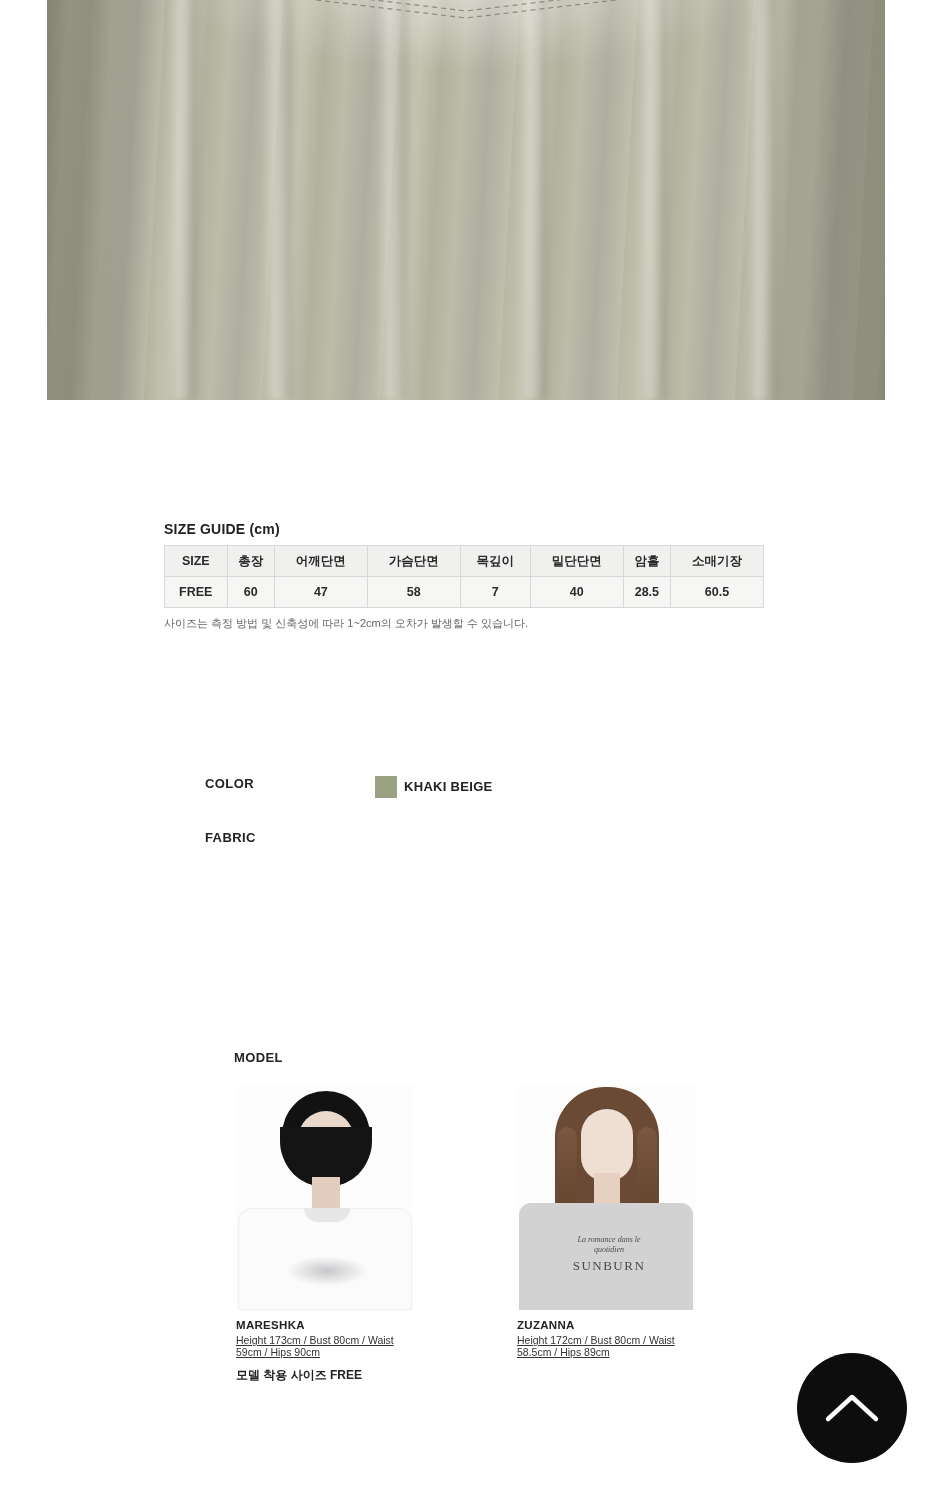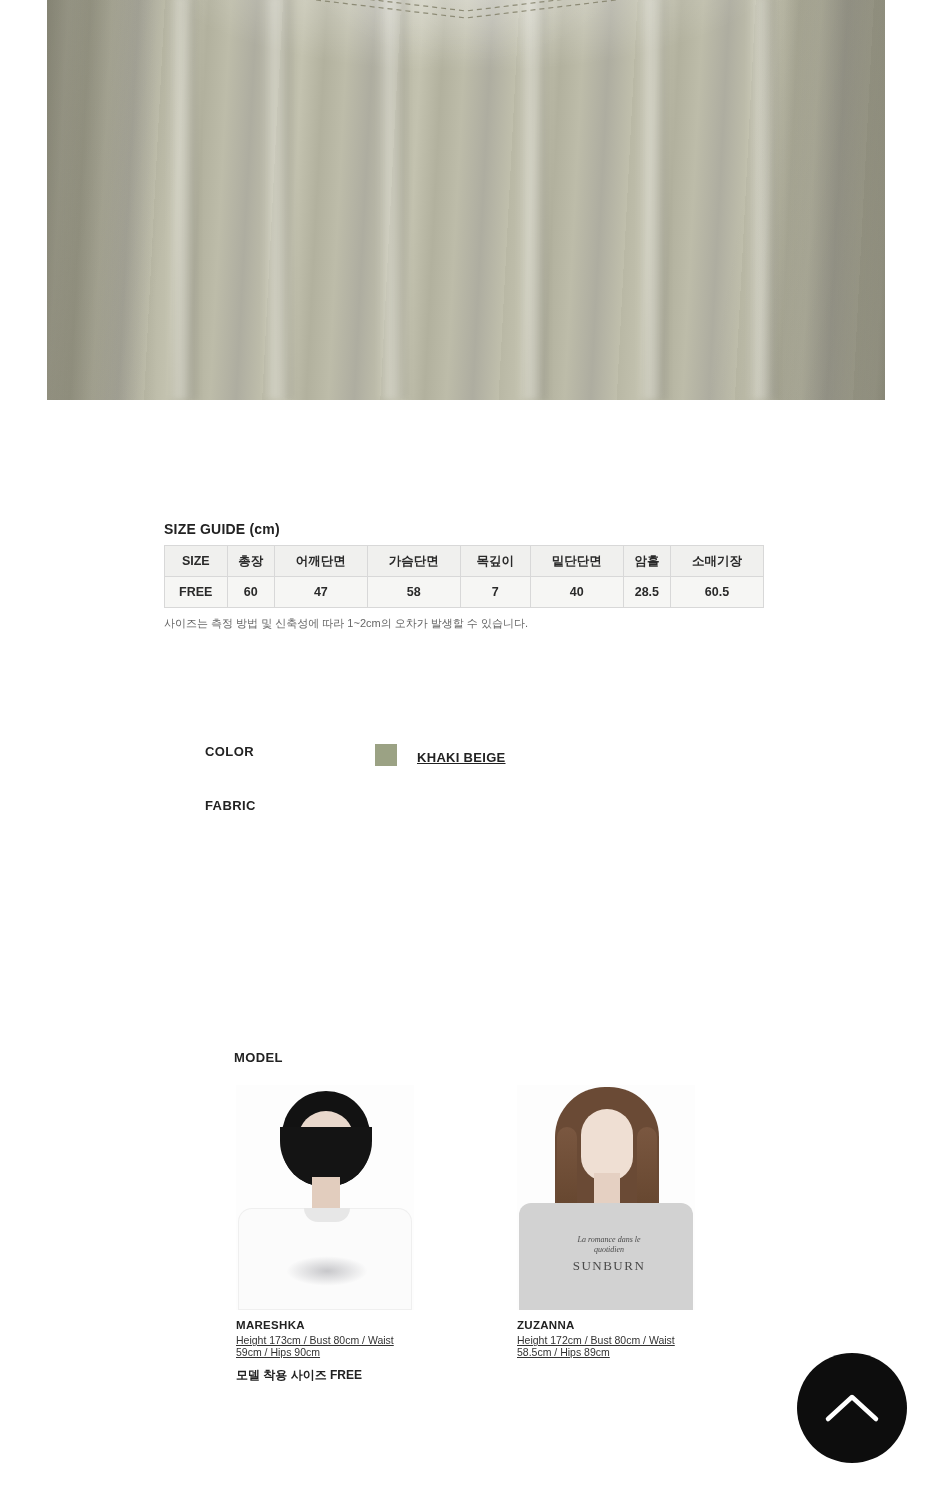--- a/index.html
+++ b/index.html
@@ -96,29 +96,29 @@
   .size-note {
     position: absolute;
     left: 164px; top: 616px;
     width: 600px;
     text-align: left;
     font-size: 11px;
     color: #666;
   }
 
   
-  .info { position: absolute; left: 205px; top: 744px; width: 660px; }
+  .info { position: absolute; left: 205px; top: 776px; width: 660px; }
   .info-row { position: relative; margin-bottom: 32px; }
   .info-label {
     position: absolute; left: 0; top: 0;
     width: 160px;
     font-size: 13px; font-weight: bold; letter-spacing: .4px;
   }
   .info-val { margin-left: 170px; font-size: 13px; line-height: 1.15; }
-  .color-line { display: flex; align-items: flex-end; gap: 20px; text-decoration: underline; }
+  .color-line { display: flex; align-items: center; gap: 7px; }
   .swatch {
     width: 22px; height: 22px;
     background: #9ba284;
     display: inline-block;
   }
   .color-name { font-size: 13px; font-weight: bold; letter-spacing: .3px; }
   .fabric-val { font-size: 13px; font-weight: bold; letter-spacing: .2px; }
   .care-val { font-size: 12.5px; line-height: 1.62; color: #1f1f1f; }
 
   

